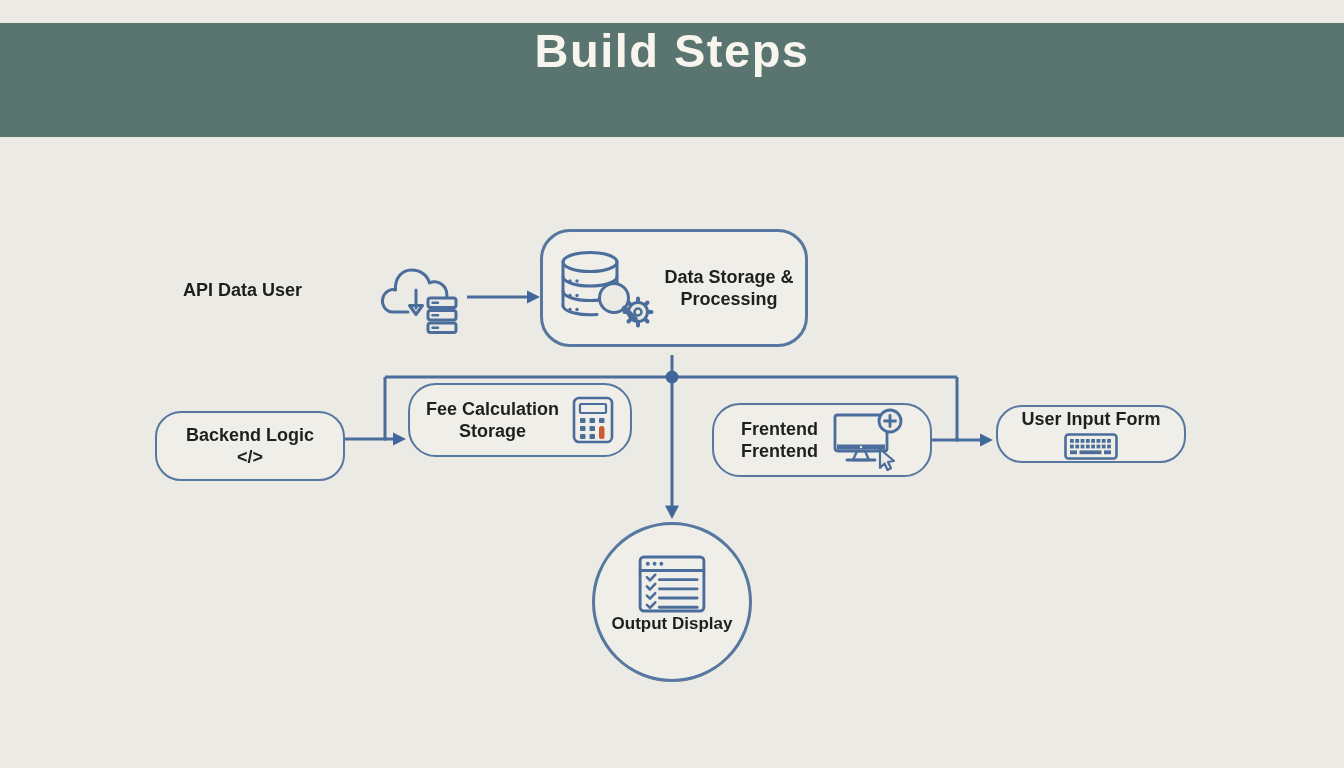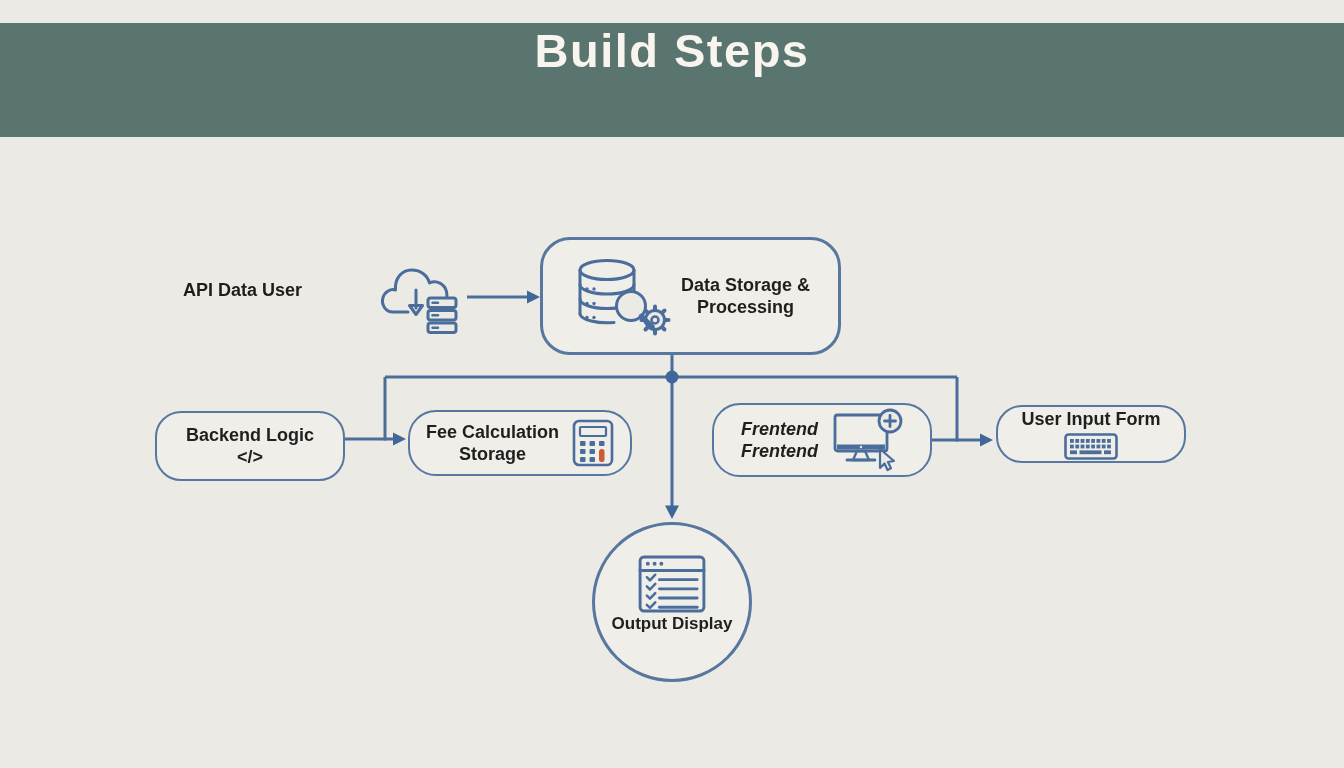--- a/index.html
+++ b/index.html
@@ -29,24 +29,24 @@
     box-sizing:border-box;
     display:flex;align-items:center;justify-content:center;
     color:#1f1f1f;font-weight:700;
   }
   .node .lbl{font-size:18px;line-height:1.25;text-align:center;color:#1f1f1f;}
 
   .floating-label{
     position:absolute;z-index:2;font-size:18px;font-weight:700;color:#1d1d1d;
   }
 
-  #storage-box{left:540px;top:237px;width:301px;height:118px;border-radius:30px;gap:10px;border-width:3px;}
+  #storage-box{left:540px;top:229px;width:268px;height:118px;border-radius:30px;gap:10px;border-width:3px;}
   #backend-box{left:155px;top:411px;width:190px;height:70px;border-radius:26px;flex-direction:column;}
-  #feecalc-box{left:408px;top:410px;width:224px;height:66px;border-radius:28px;gap:13px;}
-  #frontend-box{left:712px;top:403px;width:220px;height:74px;border-radius:28px;gap:15px;font-style:italic;}
+  #feecalc-box{left:408px;top:383px;width:224px;height:74px;border-radius:28px;gap:13px;}
+  #frontend-box{left:712px;top:403px;width:220px;height:74px;border-radius:28px;gap:15px;}
   #userinput-box{left:996px;top:405px;width:190px;height:58px;border-radius:26px;flex-direction:column;gap:2px;}
   #output-circle{
     left:592px;top:522px;width:160px;height:160px;border-radius:50%;
     border-width:3px;flex-direction:column;justify-content:flex-start;
     padding-top:30px;
   }
   #output-circle .lbl{font-size:17px;}
 
   .icon-abs{position:absolute;z-index:2;}
   #cloud-icon{left:378px;top:256px;}

